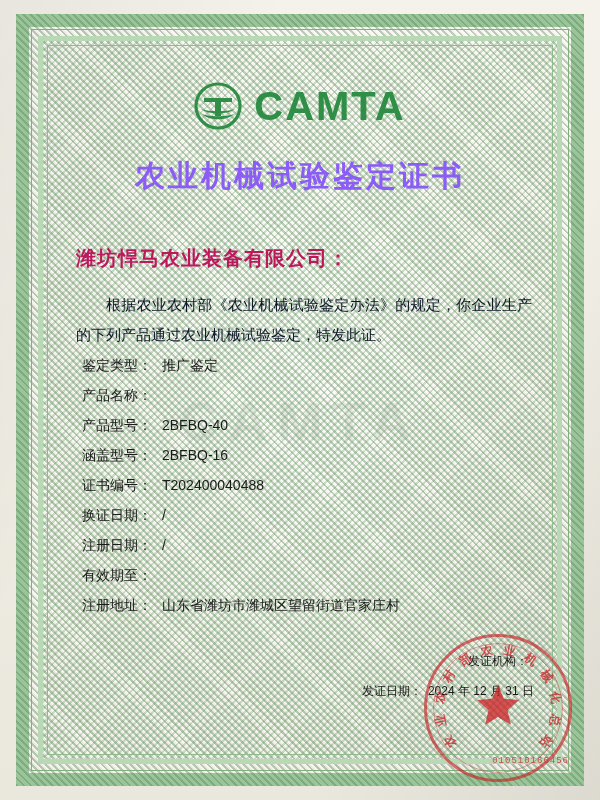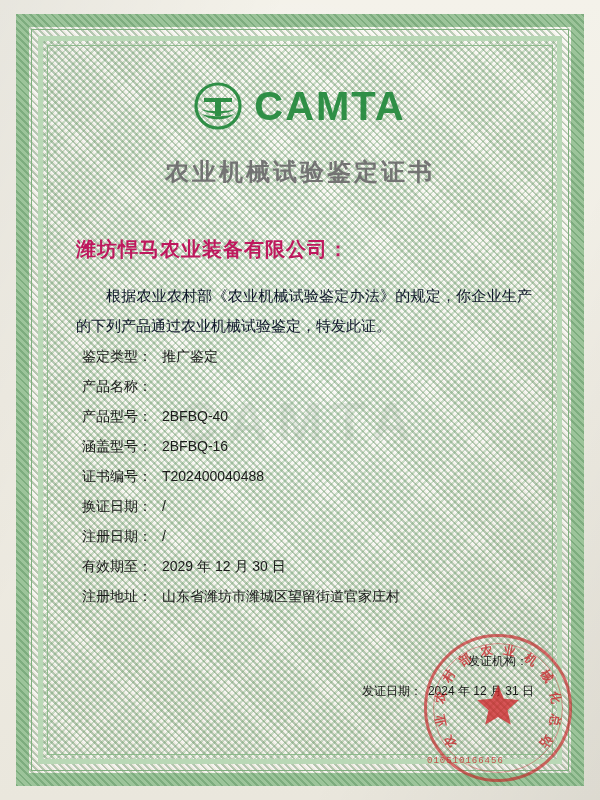--- a/index.html
+++ b/index.html
@@ -114,24 +114,24 @@
     font-weight: bold;
     letter-spacing: 2px;
     color: #2f8f46;
     font-family: "Liberation Sans", sans-serif;
     line-height: 1;
   }
 
   .doc-title {
     margin-top: 26px;
     text-align: center;
-    font-size: 24px;
+    font-size: 30px;
     font-weight: bold;
     letter-spacing: 3px;
-    color: #737373;
+    color: #8b5cf6;
     font-family: "Liberation Sans", sans-serif;
   }
 
   .recipient {
     margin-top: 48px;
     margin-left: 18px;
     font-size: 20px;
     font-weight: bold;
     letter-spacing: 1px;
     color: #be185d;
@@ -223,21 +223,21 @@
     font-weight: bold;
     color: rgba(200,28,34,0.85);
     transform-origin: 0 0;
     white-space: nowrap;
   }
   .seal-bottom-text {
     position: absolute;
     left: 0;
     right: 0;
     bottom: 13px;
-    text-align: left;
+    text-align: right;
     font-size: 9px;
     letter-spacing: 1px;
     color: rgba(200,28,34,0.85);
     font-family: "Liberation Mono", monospace;
     margin-top: 36px;
   }
 </style>
 </head>
 <body>
 
@@ -294,21 +294,20 @@
       <div class="field-row">
         <span class="field-label">换证日期：</span>
         <span class="field-value">/</span>
       </div>
       <div class="field-row">
         <span class="field-label">注册日期：</span>
         <span class="field-value">/</span>
       </div>
       <div class="field-row">
         <span class="field-label">有效期至：</span>
-        <span class="field-value">2029 年 12 月 30 日</span>
       </div>
       <div class="field-row">
         <span class="field-label">注册地址：</span>
         <span class="field-value">山东省潍坊市潍城区望留街道官家庄村</span>
       </div>
     </div>
 
     <div class="footer">
       <div class="footer-row">
         <span class="footer-label">发证机构：</span>

